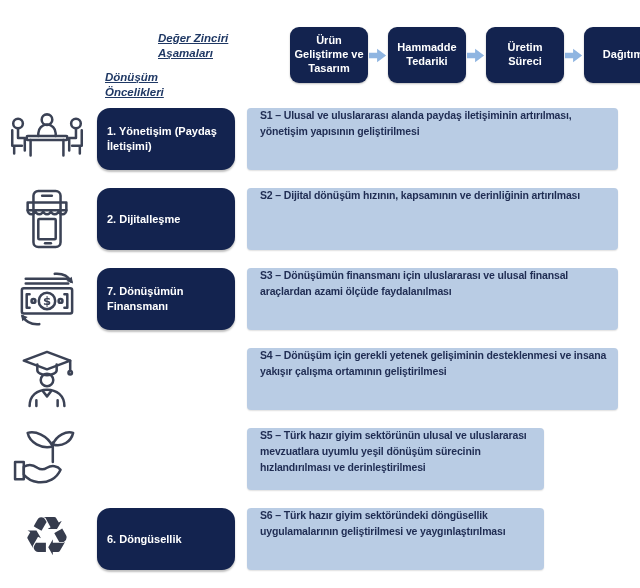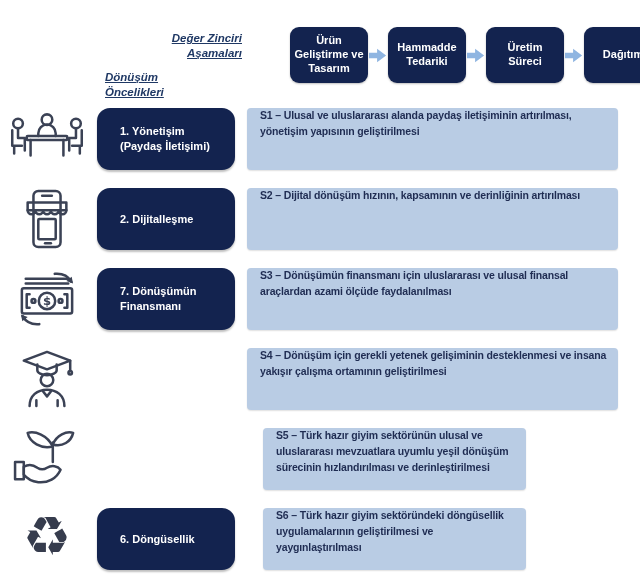--- a/index.html
+++ b/index.html
@@ -4,21 +4,21 @@
 <style>
   html,body { margin:0; padding:0; background:#ffffff; }
   .canvas {
     position:relative; width:640px; height:588px; background:#ffffff;
     font-family:"Liberation Sans", sans-serif; overflow:hidden;
   }
   .diagram-label {
     position:absolute; color:#1f3864; font-weight:bold; font-style:italic;
     text-decoration:underline; font-size:11.5px; line-height:1.3;
   }
-  .value-chain-label { top:31px; left:158px; width:84px; text-align:right; }
+  .value-chain-label { top:31px; left:158px; width:84px; text-align:left; }
   .priorities-label  { top:70px; left:105px; width:72px; text-align:left; }
 
   .stages {
     position:absolute; left:246px; top:27px; width:372px; height:56px;
     display:flex; align-items:center;padding-left:44px;
   }
   .stage-box {
     flex:1 1 0; height:56px; background:#13234f; border-radius:9px;
     color:#ffffff; font-weight:bold; font-size:11px; line-height:1.25;
     display:flex; align-items:center; justify-content:center; text-align:center;
@@ -35,31 +35,31 @@
   }
   .icon-cell svg { display:block; }
   .recycle-glyph {
     font-family:"DejaVu Sans", sans-serif; font-size:54px; line-height:1;
     color:#363c4d; transform:translateY(-2px);
   }
   .priority-box {
     position:absolute; left:97px; top:0; width:138px; height:62px;
     background:#13234f; border-radius:13px; color:#ffffff; font-weight:bold;
     font-size:11px; line-height:1.32; display:flex; align-items:center;
-    padding:0 8px 0 23px; box-sizing:border-box;
+    padding:0 8px 0 10px; box-sizing:border-box;
     box-shadow:0 2px 2px rgba(0,0,0,0.25);
   }
   .strategy-box {
     position:absolute; left:247px; top:0; width:371px; height:62px;
     background:#b9cce4; border-radius:4px; color:#1f2c52; font-weight:bold;
     font-size:10.5px; letter-spacing:-0.15px; line-height:1.5;
     display:flex; padding:0 10px 0 13px; box-sizing:border-box;
     box-shadow:0 1px 1.5px rgba(0,0,0,0.12);
   }
-  .strategy-box.narrow { width:263px;margin-left:16px; }
+  .strategy-box.narrow { width:297px; }
   .ln { stroke:#3b4255; stroke-width:2.6; fill:none; stroke-linecap:round; stroke-linejoin:round; }
 </style>
 </head>
 <body>
 
 <div class="canvas">
 
   <div class="diagram-label value-chain-label">Değer Zinciri Aşamaları</div>
 
   <div class="diagram-label priorities-label">Dönüşüm Öncelikleri</div>

